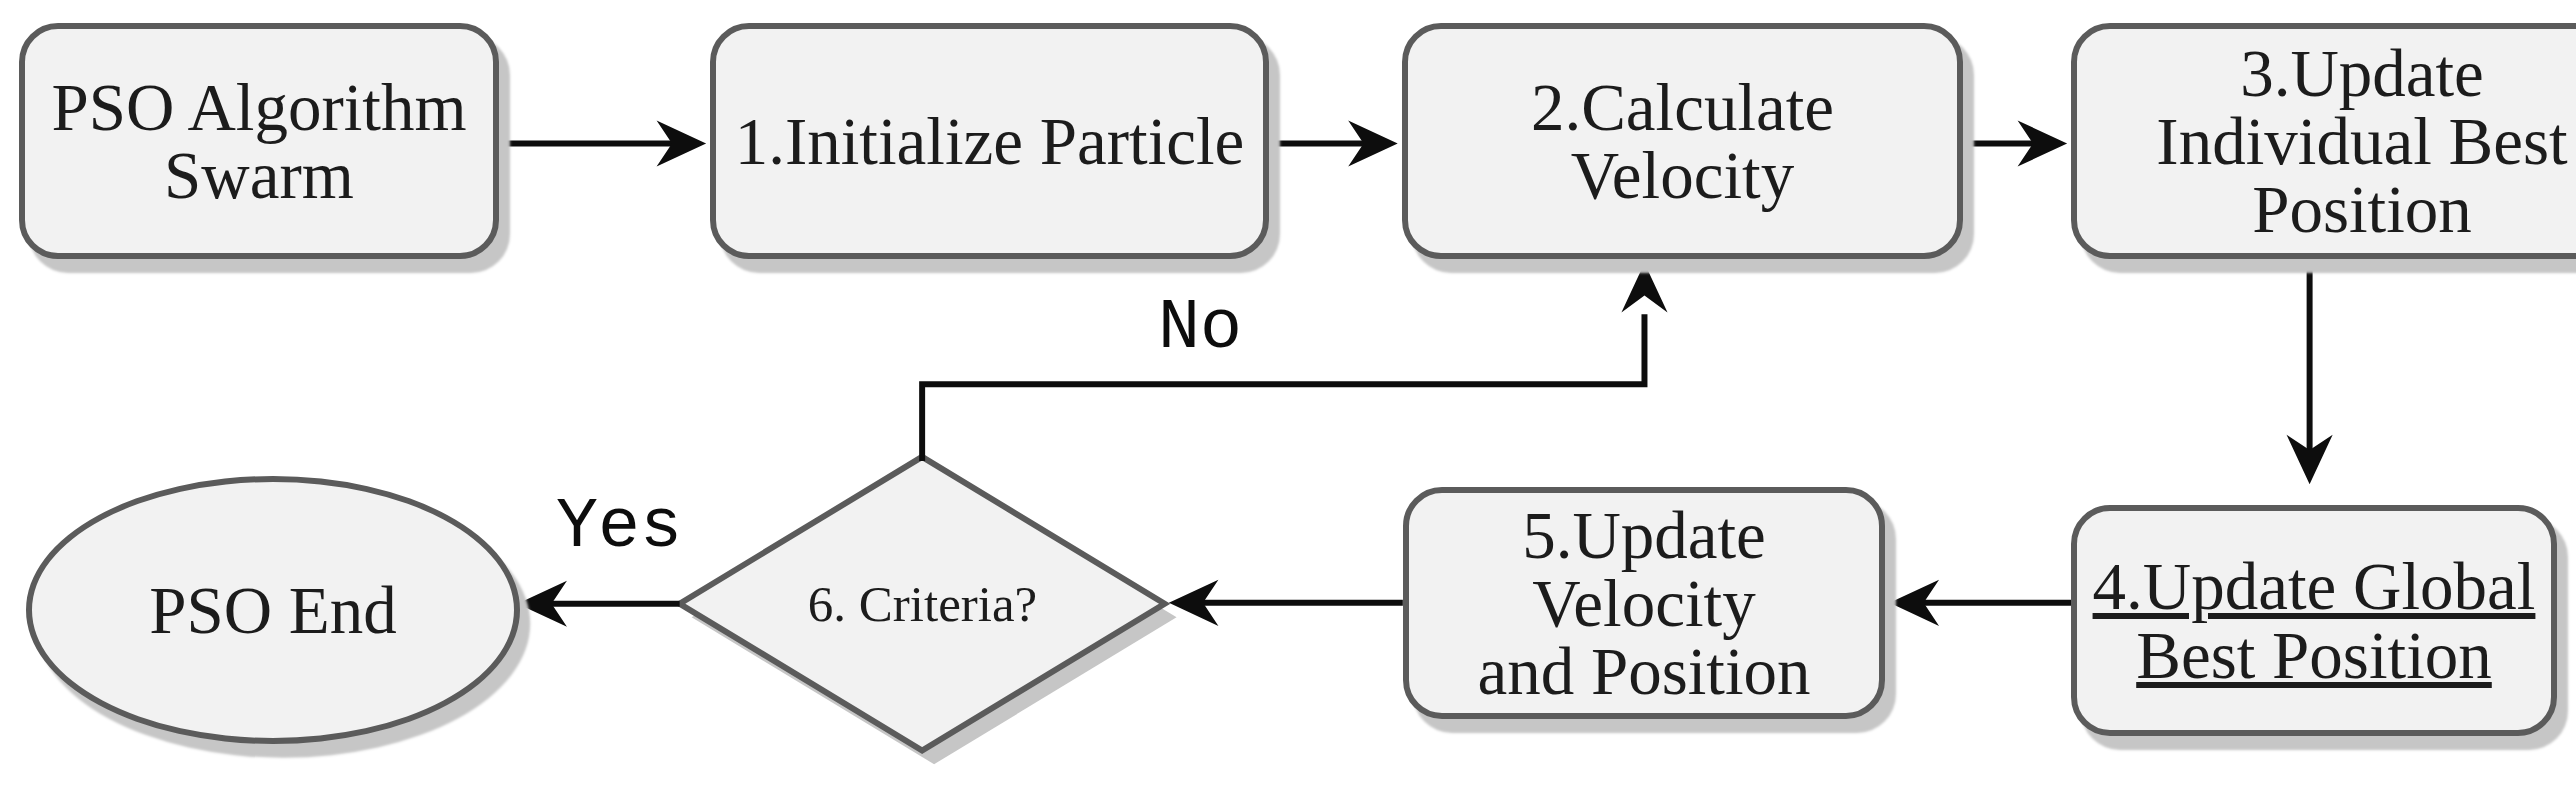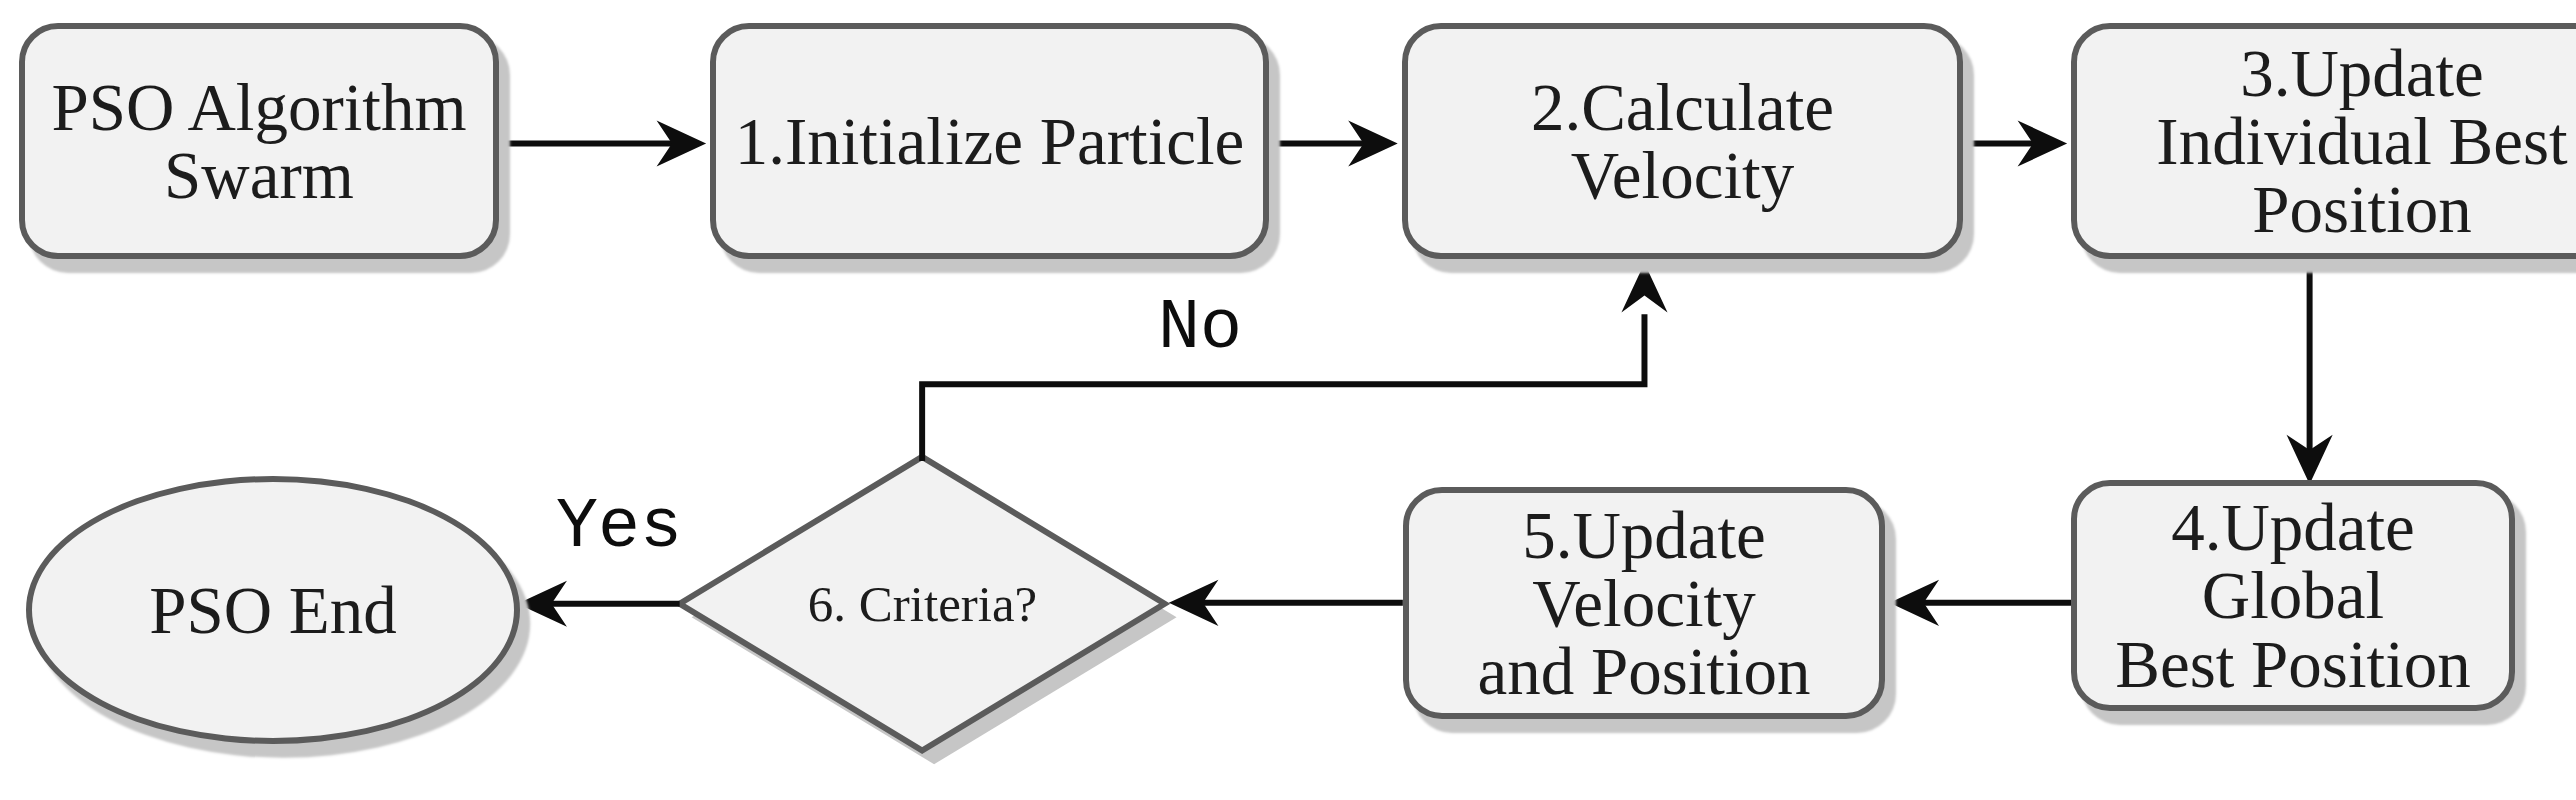--- a/index.html
+++ b/index.html
@@ -76,21 +76,21 @@
     font-family: "Liberation Mono", "DejaVu Sans Mono", monospace;
     font-size: 70px;
     color: var(--arrow, #0d0d0d);
     white-space: nowrap;
   }
   
   #node-start    { left: 19px;   top: 23px;  width: 480px; height: 236px; }
   #node-init     { left: 710px;  top: 23px;  width: 559px; height: 236px; }
   #node-fitness  { left: 1402px; top: 23px;  width: 561px; height: 236px; }
   #node-ibest    { left: 2071px; top: 23px;  width: 582px; height: 236px; }
-  #node-gbest    { left: 2071px; top: 480px; width: 444px; height: 231px; }
+  #node-gbest    { left: 2071px; top: 505px; width: 486px; height: 231px; text-decoration: underline; }
   #node-velocity { left: 1403px; top: 487px; width: 482px; height: 232px; }
   #decision-label-layer { left: 680px; top: 457px; width: 485px; height: 294px; }
   #node-end      { left: 26px;  top: 476px; width: 494px; height: 268px; align-items: center; }
   #label-no  { left: 1106px; top: 286px; }
   #label-yes { left: 525px;  top: 485px; }
 </style>
 </head>
 <body>
 
 <div id="canvas">

